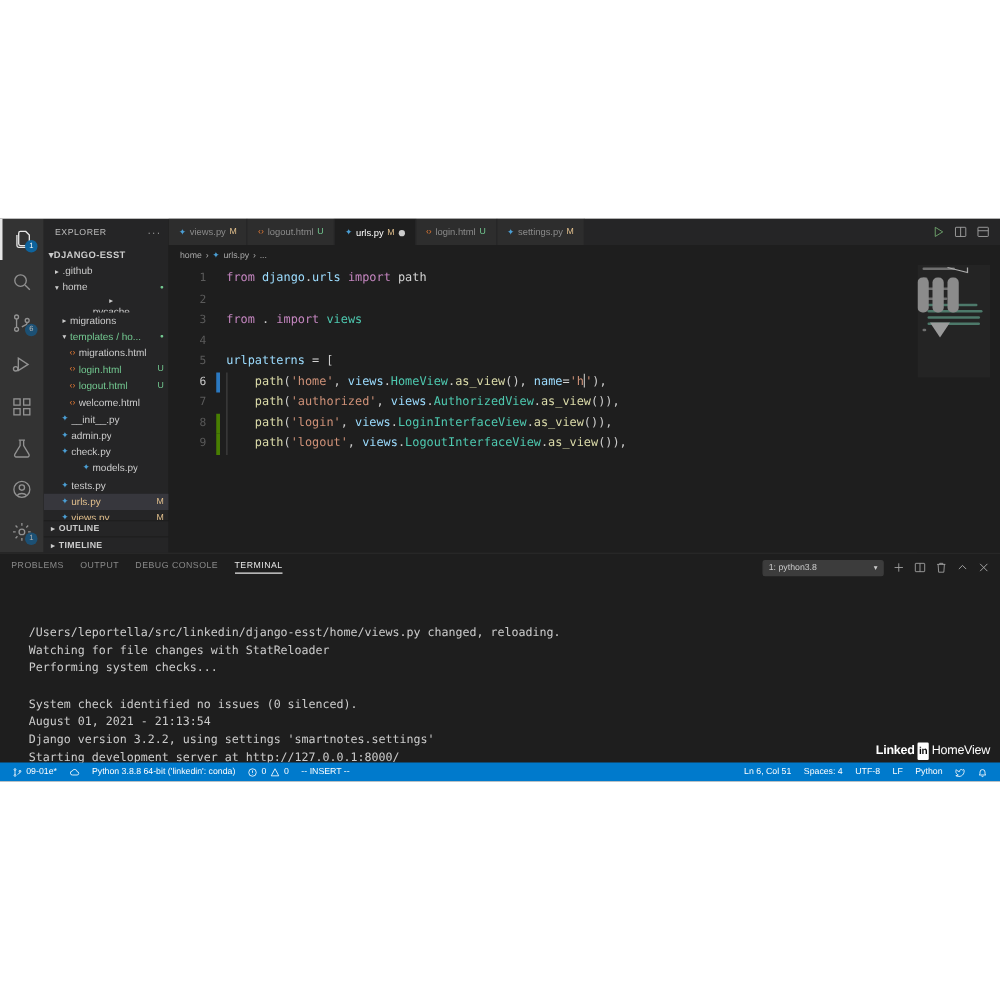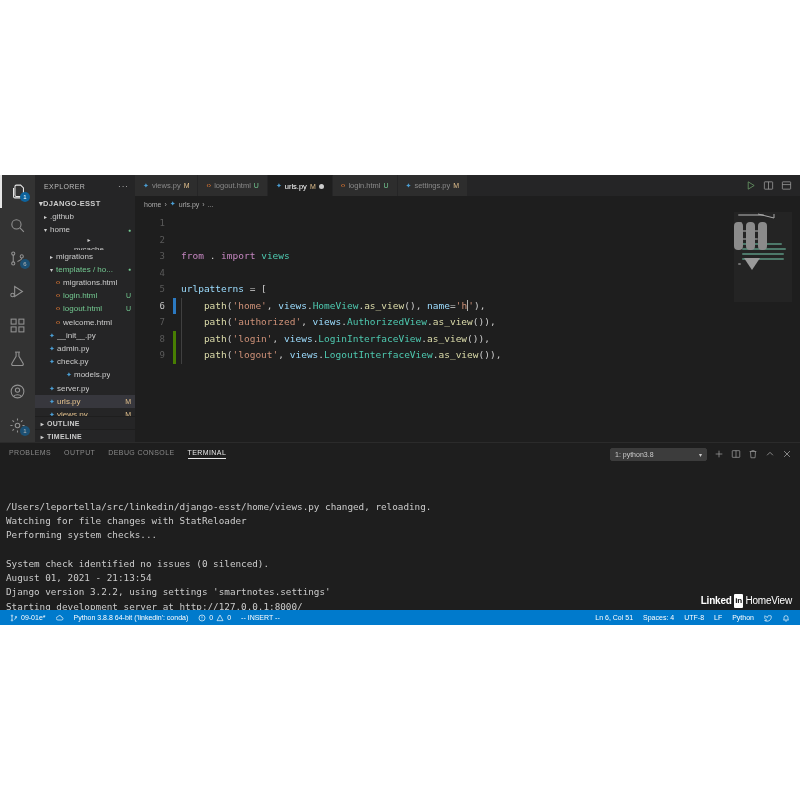--- a/index.html
+++ b/index.html
@@ -159,21 +159,21 @@
   .ptab { font-size: 7px; letter-spacing: .4px; color: #8a8a8a; margin-right: 13px; padding-bottom: 2px; }
   .ptab.active { color: #e7e7e7; border-bottom: 1px solid #e7e7e7; }
   #panel-actions { margin-left: auto; display: flex; align-items: center; gap: 7px; }
   #term-select {
     background: #3c3c3c; border: 1px solid #3c3c3c; border-radius: 2px;
     color: #cccccc; font-size: 7px; height: 13px; width: 97px;
     display: flex; align-items: center; padding: 0 4px; justify-content: space-between;
   }
   #panel-actions svg { width: 10px; height: 10px; display: block; opacity: .8; }
   #terminal {
-    flex: 1; padding: 6px 0 0 6px; position: relative;
+    flex: 1; padding: 6px 0 0 23px; position: relative;
     font-family: "DejaVu Sans Mono", "Liberation Mono", monospace;
     font-size: 9.3px; line-height: 14.3px; color: #cccccc; white-space: pre;
     overflow: hidden;
   }
   .tline { height: 14.3px; }
   #watermark {
     position: absolute; right: 8px; bottom: 2px;
     display: flex; align-items: center; gap: 2px;
     font-family: "Liberation Sans", sans-serif; font-size: 10px;
     color: #ffffff; font-weight: bold; letter-spacing: -.2px;
@@ -338,21 +338,21 @@
           <div class="row" style="padding-left: 12px;">
             <span class="fico py-ico">✦</span>
             <span class="lbl">check.py</span>
           </div>
           <div class="row" style="padding-left: 29px;">
             <span class="fico py-ico">✦</span>
             <span class="lbl">models.py</span>
           </div>
           <div class="row" style="padding-left: 12px;">
             <span class="fico py-ico">✦</span>
-            <span class="lbl">server.py</span>
+            <span class="lbl">tests.py</span>
           </div>
           <div class="row sel" style="padding-left: 12px;">
             <span class="fico py-ico">✦</span>
             <span class="lbl modified-name">urls.py</span>
             <span class="badge-r m-mark">M</span>
           </div>
           <div class="row" style="padding-left: 12px;">
             <span class="fico py-ico">✦</span>
             <span class="lbl modified-name">views.py</span>
             <span class="badge-r m-mark">M</span>
@@ -425,21 +425,21 @@
         <span>home</span>
         <span>›</span>
         <span class="py-ico">✦</span>
         <span>urls.py</span>
         <span>›</span>
         <span>...</span>
       </div>
 
       <div id="editor-body">
         <div id="code-area">
-            <div class="cl"><span class="ln">1</span><span class="gutter-mark"></span></div>
+            <div class="cl"><span class="ln">1</span><span class="gutter-mark"></span><span class="code"><span class="kw">from</span><span class="pun"> </span><span class="id">django</span><span class="pun">.</span><span class="id">urls</span><span class="pun"> </span><span class="kw">import</span><span class="pun"> </span><span class="op">path</span></span></div>
             <div class="cl"><span class="ln">2</span><span class="gutter-mark"></span><span class="code"></span></div>
             <div class="cl"><span class="ln">3</span><span class="gutter-mark"></span><span class="code"><span class="kw">from</span><span class="pun"> </span><span class="pun">.</span><span class="pun"> </span><span class="kw">import</span><span class="pun"> </span><span class="cls">views</span></span></div>
             <div class="cl"><span class="ln">4</span><span class="gutter-mark"></span><span class="code"></span></div>
             <div class="cl"><span class="ln">5</span><span class="gutter-mark"></span><span class="code"><span class="id">urlpatterns</span><span class="op"> = </span><span class="pun">[</span></span></div>
             <div class="cl cur"><span class="ln">6</span><span class="gutter-mark gm-blue"></span><span class="code"><span class="pun">    </span><span class="fn">path</span><span class="pun">(</span><span class="str">'home'</span><span class="pun">, </span><span class="id">views</span><span class="pun">.</span><span class="cls">HomeView</span><span class="pun">.</span><span class="fn">as_view</span><span class="pun">(), </span><span class="id">name</span><span class="op">=</span><span class="str">'h</span><span id="cursor"></span><span class="str">'</span><span class="pun">)</span><span class="pun">,</span></span></div>
             <div class="cl"><span class="ln">7</span><span class="gutter-mark"></span><span class="code"><span class="pun">    </span><span class="fn">path</span><span class="pun">(</span><span class="str">'authorized'</span><span class="pun">, </span><span class="id">views</span><span class="pun">.</span><span class="cls">AuthorizedView</span><span class="pun">.</span><span class="fn">as_view</span><span class="pun">()),</span></span></div>
             <div class="cl"><span class="ln">8</span><span class="gutter-mark gm-green"></span><span class="code"><span class="pun">    </span><span class="fn">path</span><span class="pun">(</span><span class="str">'login'</span><span class="pun">, </span><span class="id">views</span><span class="pun">.</span><span class="cls">LoginInterfaceView</span><span class="pun">.</span><span class="fn">as_view</span><span class="pun">()),</span></span></div>
             <div class="cl"><span class="ln">9</span><span class="gutter-mark gm-green"></span><span class="code"><span class="pun">    </span><span class="fn">path</span><span class="pun">(</span><span class="str">'logout'</span><span class="pun">, </span><span class="id">views</span><span class="pun">.</span><span class="cls">LogoutInterfaceView</span><span class="pun">.</span><span class="fn">as_view</span><span class="pun">()),</span></span></div>
             <div class="indent-guide" style="left: 46px; top: 85.5px; height: 66px;"></div>
           </div>

